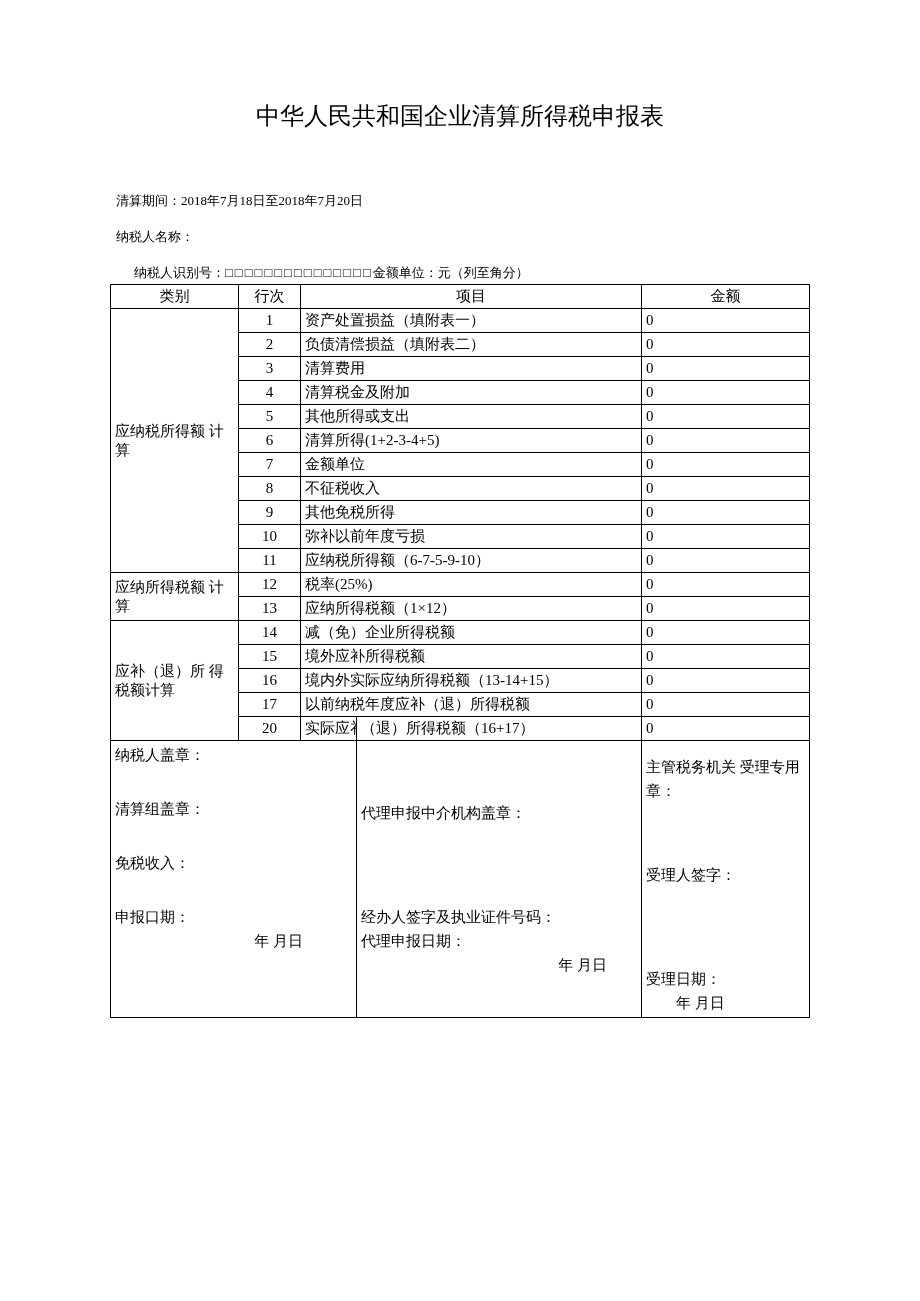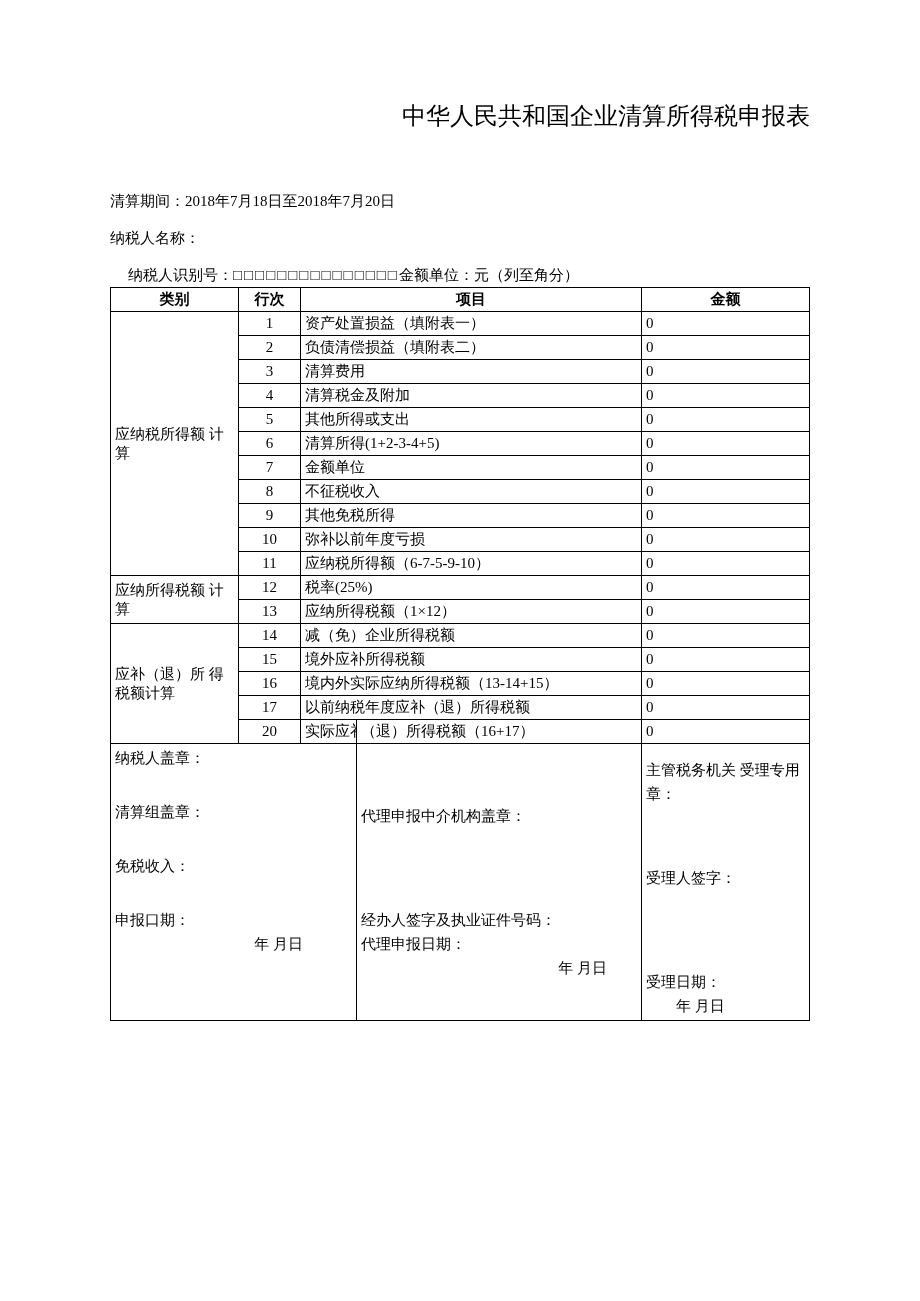--- a/index.html
+++ b/index.html
@@ -9,28 +9,29 @@
     }
     body {
       font-family: "SimSun", "宋体", serif;
       background: #fff;
       width: 920px;
       padding: 100px 110px 50px 110px;
       font-size: 15px;
       color: #000;
     }
     .title {
-      text-align: right;
+      text-align: center;
       font-size: 24px;
       font-weight: normal;
       margin-bottom: 60px;
     }
     .meta-line {
       margin-bottom: 18px;
-      font-size: 15px;
+      font-size: 13px;
+      margin-left: 6px;
     }
     .meta-line .boxes {
       display: inline-block;
       letter-spacing: 2px;
     }
     .meta-line .sep {
       margin-left: 0;
     }
     .tax-id-line {
       padding-left: 18px;
@@ -42,21 +43,21 @@
       table-layout: fixed;
     }
     table.main td, table.main th {
       border: 1px solid #000;
       padding: 2px 4px;
       font-size: 15px;
       vertical-align: middle;
       height: 24px;
     }
     table.main th {
-      font-weight: bold;
+      font-weight: normal;
       text-align: center;
     }
     .col-cat {
       width: 128px;
     }
     .col-row {
       width: 62px;
       text-align: center;
     }
     .col-extra {

